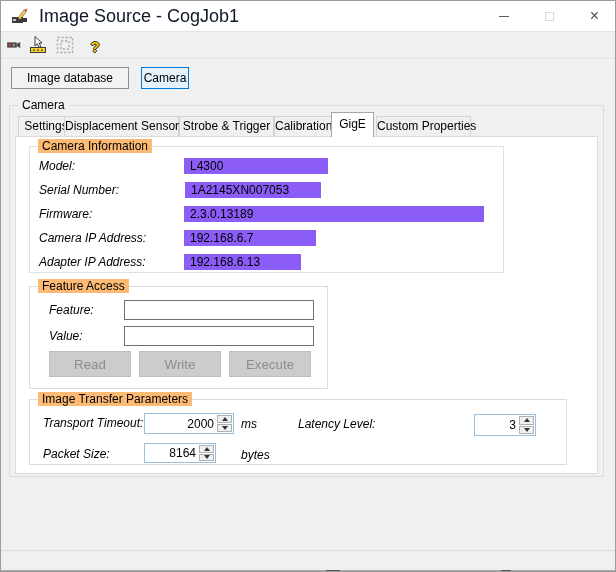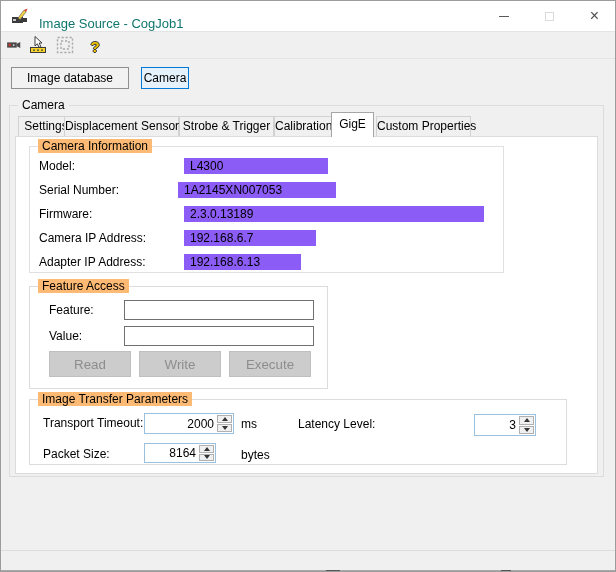--- a/index.html
+++ b/index.html
@@ -6,22 +6,22 @@
   html,body { background:#cfcfcf; }
   body { font-family: "Liberation Sans", sans-serif; }
   .window{
     position:relative; width:616px; height:572px;
     background:#f0f0f0; border:1px solid #9c9c9c; overflow:hidden;
     font-size:12px; color:#000;
   }
   
   .titlebar{ position:absolute; left:0; top:0; width:616px; height:30px; background:#ffffff; }
   .app-icon{ position:absolute; left:10px; top:6px; width:20px; height:18px; }
-  .title-text{ position:absolute; left:38px; top:8px; height:30px; line-height:30px;
-               font-size:13px; color:#0f766e; white-space:nowrap; }
+  .title-text{ position:absolute; left:38px; top:0; height:30px; line-height:30px;
+               font-size:18px; color:#0f172a; white-space:nowrap; }
   .win-btn{ position:absolute; top:0; height:30px; display:flex; align-items:center; justify-content:center; }
   .win-btn.min{ left:480px; width:46px; }
   .win-btn.max{ left:526px; width:45px; }
   .win-btn.close{ left:571px; width:45px; font-size:16px; color:#4f4f4f; }
   .min-glyph{ width:10px; height:1px; background:#5a5a5a; }
   .max-glyph{ width:9px; height:9px; border:1px solid #dadada; background:#fff; }
   
   .toolbar{ position:absolute; left:0; top:30px; width:616px; height:28px;
             background:#f0f0f0; border-top:1px solid #e4e4e4; border-bottom:1px solid #e4e4e4; }
   .tool-btn{ position:absolute; top:4px; width:20px; height:20px; display:flex; align-items:center; justify-content:center; }
@@ -51,26 +51,26 @@
   .tab-calibration{ left:273px; width:58px; }
   .tab-custom{ left:375px; width:95px; }
   .tab-gige{ left:330px; top:111px; width:43px; height:25px; background:#ffffff;
              border:1px solid #a6a6a6; border-bottom:none; line-height:23px; z-index:4; }
   .tab-page{ position:absolute; left:14px; top:135px; width:583px; height:338px;
              background:#ffffff; border:1px solid #dcdcdc; z-index:3; }
   
   .gb-caminfo{ left:28px; top:145px; width:475px; height:127px; z-index:5; border-color:#e0e0e0;}
   .gb-feature{ left:28px; top:285px; width:299px; height:103px; z-index:5; }
   .gb-transfer{ left:28px; top:398px; width:538px; height:66px; z-index:5; }
-  .lbl{ position:absolute; line-height:15px; white-space:nowrap; z-index:6; }
+  .lbl{ position:absolute; line-height:15px; white-space:nowrap; z-index:6;font-style:italic; }
   .ro-field{ position:absolute; height:16px; line-height:16px; background:#8b5cf6;
              padding-left:6px; z-index:6; overflow:hidden; white-space:nowrap; }
   
   .lbl-model{ left:38px; top:158px; }  .fld-model{ left:183px; top:157px; width:144px; }
-  .lbl-serial{ left:38px; top:182px; } .fld-serial{ left:177px; top:181px; width:158px; }
+  .lbl-serial{ left:38px; top:182px; } .fld-serial{ left:184px; top:181px; width:136px; }
   .lbl-firmware{ left:38px; top:206px; } .fld-firmware{ left:183px; top:205px; width:300px; }
   .lbl-camip{ left:38px; top:230px; }  .fld-camip{ left:183px; top:229px; width:132px; }
   .lbl-adapip{ left:38px; top:254px; } .fld-adapip{ left:183px; top:253px; width:117px; }
   
   .lbl-feature{ left:48px; top:302px; } .lbl-value{ left:48px; top:328px; }
   .txt{ position:absolute; left:123px; width:190px; height:20px; border:1px solid #707070;
         background:#fff; font-family:"Liberation Sans",sans-serif; font-size:12px; padding:0 3px; z-index:6; }
   .txt-feature{ top:299px; } .txt-value{ top:325px; }
   .dis-btn{ position:absolute; top:350px; width:82px; height:26px; z-index:6;
             background:#cccccc; border:1px solid #bfbfbf; color:#8d8d8d; }

